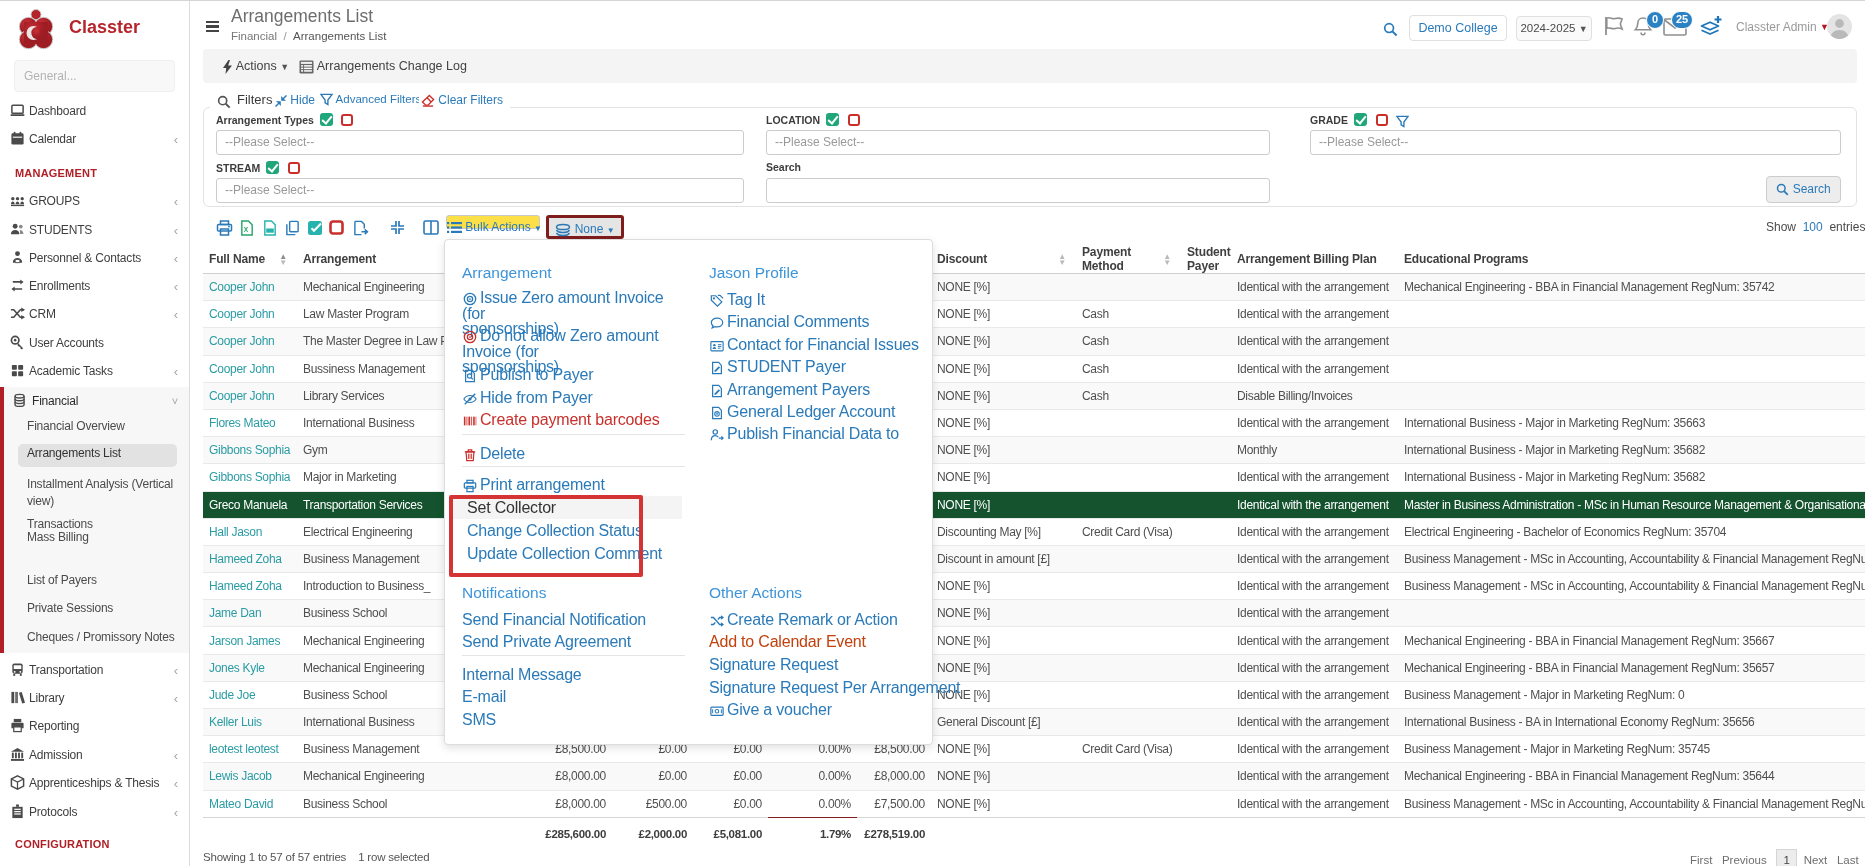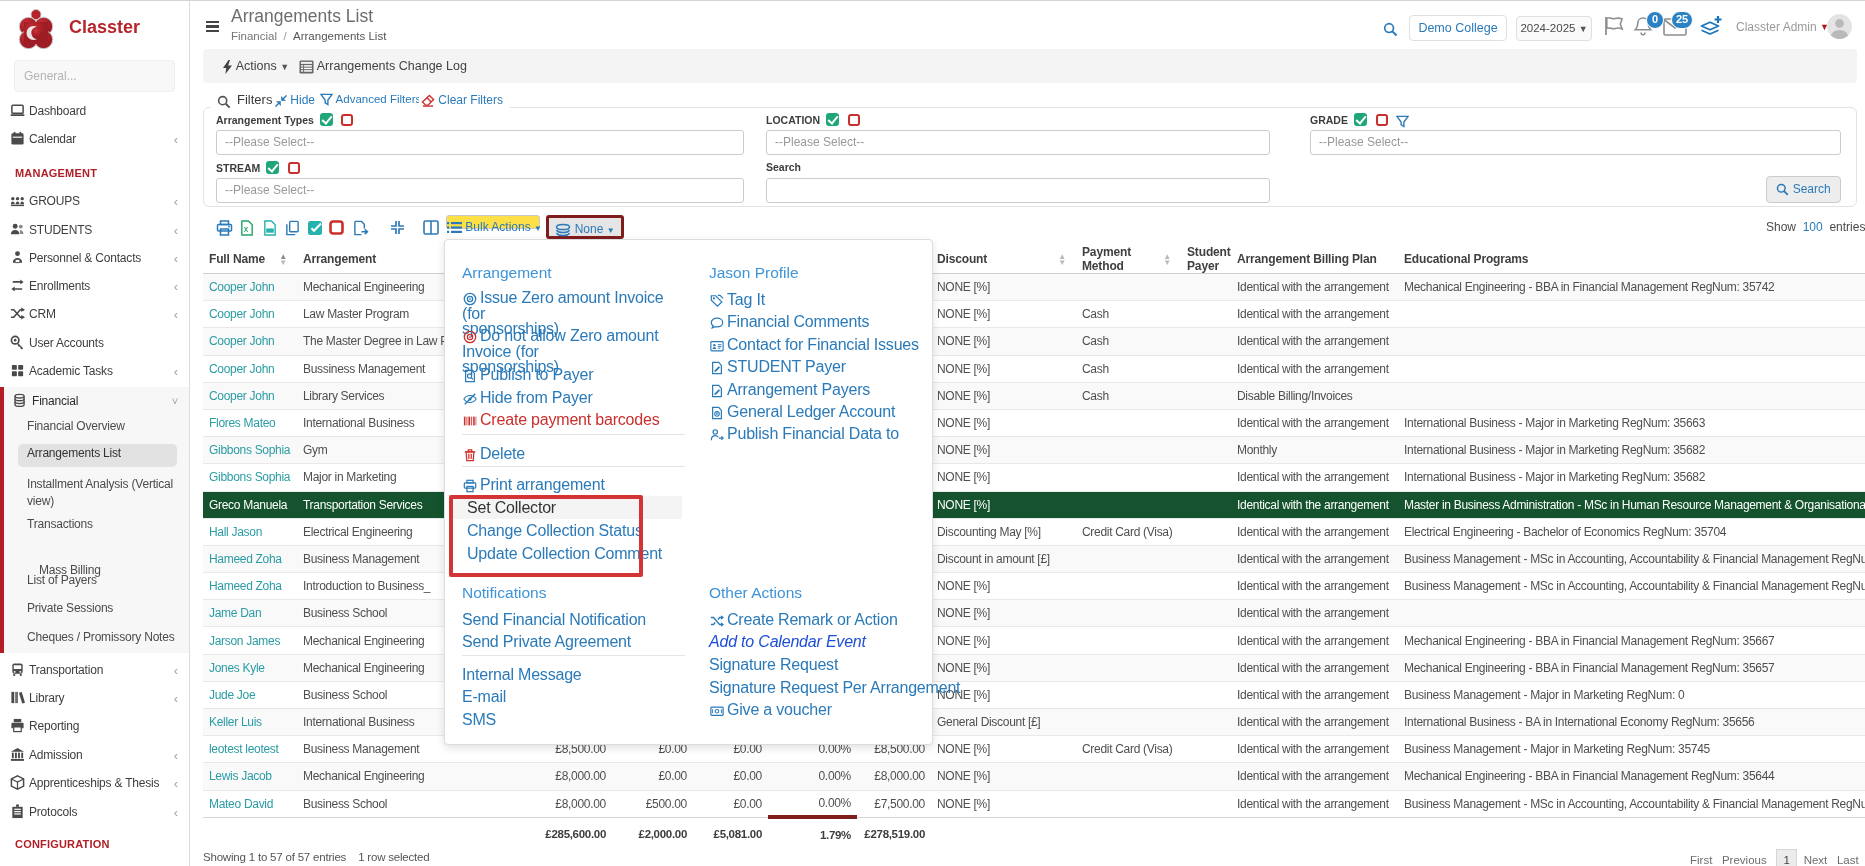--- a/index.html
+++ b/index.html
@@ -155,21 +155,21 @@
           <path d="M2.2 6.4v3c0 1 2.1 1.9 4.8 1.9s4.8-.9 4.8-1.9v-3" fill="none" stroke="#4a4a4a" stroke-width="1.5"></path>
           <path d="M2.2 9.4v3c0 1 2.1 1.9 4.8 1.9s4.8-.9 4.8-1.9v-3" fill="none" stroke="#4a4a4a" stroke-width="1.5"></path>
         </svg></span>
       <span class="tx" style="left:32px;color:#2b2b2b;">Financial</span>
       <span class="ch" style="font-size:11px;">˅</span>
     </div>
 <div style="position:absolute;left:18px;top:444px;width:159px;height:23px;background:#e2e2e2;border-radius:5px;z-index:1;"></div>
 <div class="smitem" style="top:418.5px;color:#4b4b4b;z-index:2;">Financial Overview</div>
 <div class="smitem" style="top:446px;color:#333;z-index:2;">Arrangements List</div>
 <div class="smitem" style="top:516.5px;color:#4b4b4b;z-index:2;">Transactions</div>
-<div class="smitem" style="top:563px;color:#4b4b4b;z-index:2;margin-left:12px;">Mass Billing</div>
+<div class="smitem" style="top:530px;color:#4b4b4b;z-index:2;">Mass Billing</div>
 <div class="smitem" style="top:572.5px;color:#4b4b4b;z-index:2;">List of Payers</div>
 <div class="smitem" style="top:601px;color:#4b4b4b;z-index:2;">Private Sessions</div>
 <div class="smitem" style="top:629.5px;color:#4b4b4b;z-index:2;">Cheques / Promissory Notes</div>
 <div class="smitem" style="top:476px;width:150px;white-space:normal;line-height:17px;z-index:2;">Installment Analysis (Vertical view)</div>
 <div class="mitem" style="top:655.5px;">
       <span class="ic"><svg width="15" height="15" viewBox="0 0 16 16" fill="#4a4a4a">
           <rect x="2.5" y="1.5" width="11" height="11" rx="2"></rect>
           <rect x="4" y="3.5" width="8" height="4" fill="#fff"></rect>
           <circle cx="5" cy="10.5" r="1" fill="#fff"></circle>
           <circle cx="11" cy="10.5" r="1" fill="#fff"></circle>
@@ -696,21 +696,21 @@
         <td style="overflow:visible">Business Management - MSc in Accounting, Accountability &amp; Financial Management RegNum</td>
       </tr>
     </tbody>
     <tfoot>
       <tr style="font-weight:bold;color:#3d3d3d;">
 <td style="border-top:1px solid #d5d5d5;height:33px;"></td>
         <td style="border-top:1px solid #d5d5d5;"></td>
 <td class="r" style="border-top:1px solid #d5d5d5;">£285,600.00</td>
 <td class="r" style="border-top:1px solid #d5d5d5;">£2,000.00</td>
 <td class="r" style="border-top:1px solid #d5d5d5;">£5,081.00</td>
-<td class="r" style="border-top:4px solid #7f1d1d;margin-top:48px;">1.79%</td>
+<td class="r" style="border-top:1px solid #7f1d1d;margin-top:48px;">1.79%</td>
 <td class="r" style="border-top:1px solid #d5d5d5;">£278,519.00</td>
 <td style="border-top:1px solid #d5d5d5;"></td>
         <td style="border-top:1px solid #d5d5d5;"></td>
         <td style="border-top:1px solid #d5d5d5;"></td>
         <td style="border-top:1px solid #d5d5d5;"></td>
         <td style="border-top:1px solid #d5d5d5;"></td>
 </tr>
     </tfoot>
   </table>
 <div class="abs" style="left:203px;top:851px;font-size:11.5px;letter-spacing:-0.2px;color:#555;">Showing 1 to 57 of 57 entries &nbsp;&nbsp;&nbsp;1 row selected</div>
@@ -805,21 +805,21 @@
 <div class="pi" style="left:264px;top:185px;color:#2a7ab9;"><span class="picn"><svg width="14" height="14" viewBox="0 0 16 16">
           <circle cx="6" cy="4.5" r="2.5" fill="none" stroke="#2a7ab9" stroke-width="1.4"></circle>
           <path d="M1.5 14c0-3.5 2-5.3 4.5-5.3 1.4 0 2.6 0.6 3.4 1.6" fill="none" stroke="#2a7ab9" stroke-width="1.4"></path>
           <path d="M10 11.5h5m-2-2l2 2-2 2" fill="none" stroke="#2a7ab9" stroke-width="1.3"></path>
         </svg></span>Publish Financial Data to</div>
 <div class="ph" style="left:264px;top:344px;">Other Actions</div>
 <div class="pi" style="left:264px;top:371px;color:#2a7ab9;"><span class="picn"><svg width="14" height="14" viewBox="0 0 16 16">
           <path d="M1 4h3l7 8h4m0-8h-4l-2 2.3M1 12h3l2-2.3" fill="none" stroke="#2a7ab9" stroke-width="1.5"></path>
           <path d="M12.5 1.5L16 4l-3.5 2.5zM12.5 9.5L16 12l-3.5 2.5z" fill="#2a7ab9"></path>
         </svg></span>Create Remark or Action</div>
-<div class="pi" style="left:264px;top:393px;color:#1d4ed8;font-style:italic;">Add to Calendar Event</div>
+<div class="pi" style="left:264px;top:393px;color:#c2410c;">Add to Calendar Event</div>
 <div class="pi" style="left:264px;top:416px;color:#2a7ab9;">Signature Request</div>
 <div class="pi" style="left:264px;top:439px;color:#2a7ab9;">Signature Request Per Arrangement</div>
 <div class="pi" style="left:264px;top:461px;color:#2a7ab9;"><span class="picn"><svg width="14" height="14" viewBox="0 0 16 16">
           <rect x="1" y="3.5" width="14" height="9.5" rx="1" fill="none" stroke="#2a7ab9" stroke-width="1.4"></rect>
           <circle cx="8" cy="8.2" r="2" fill="none" stroke="#2a7ab9" stroke-width="1.2"></circle>
           <path d="M3 6v4.5M13 6v4.5" stroke="#2a7ab9" stroke-width="1.1"></path>
         </svg></span>Give a voucher</div>
   </div>
 
 </body></html>

